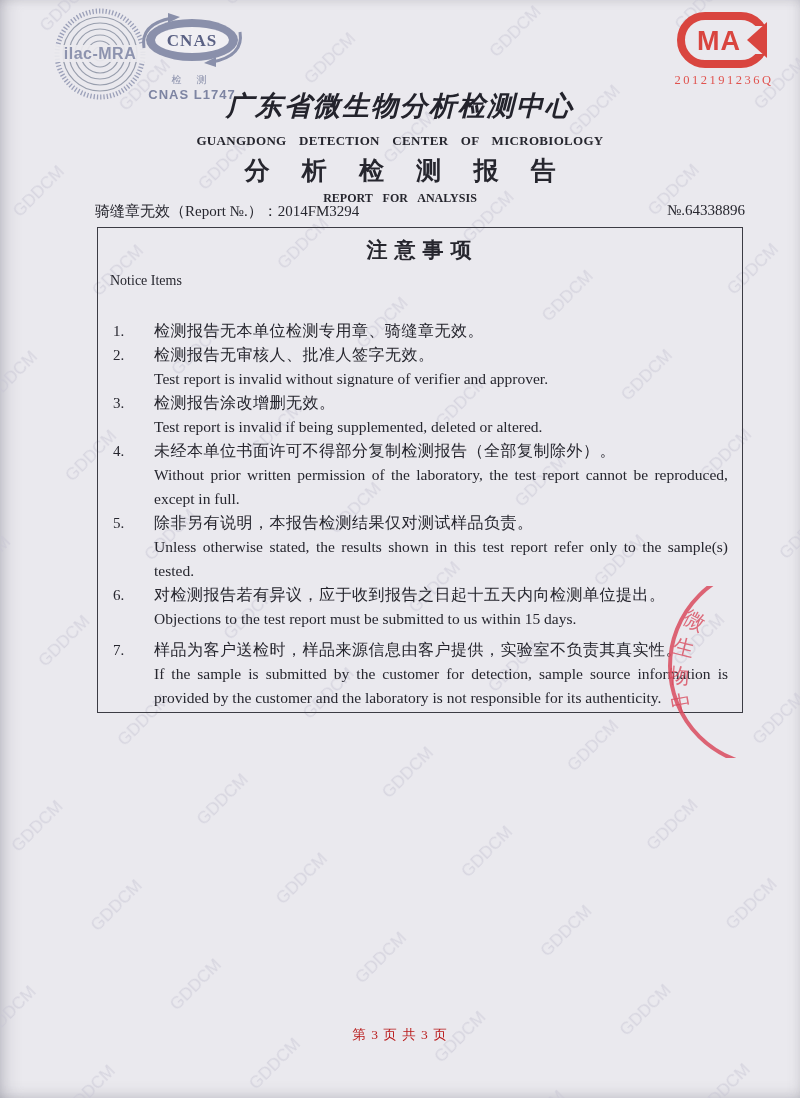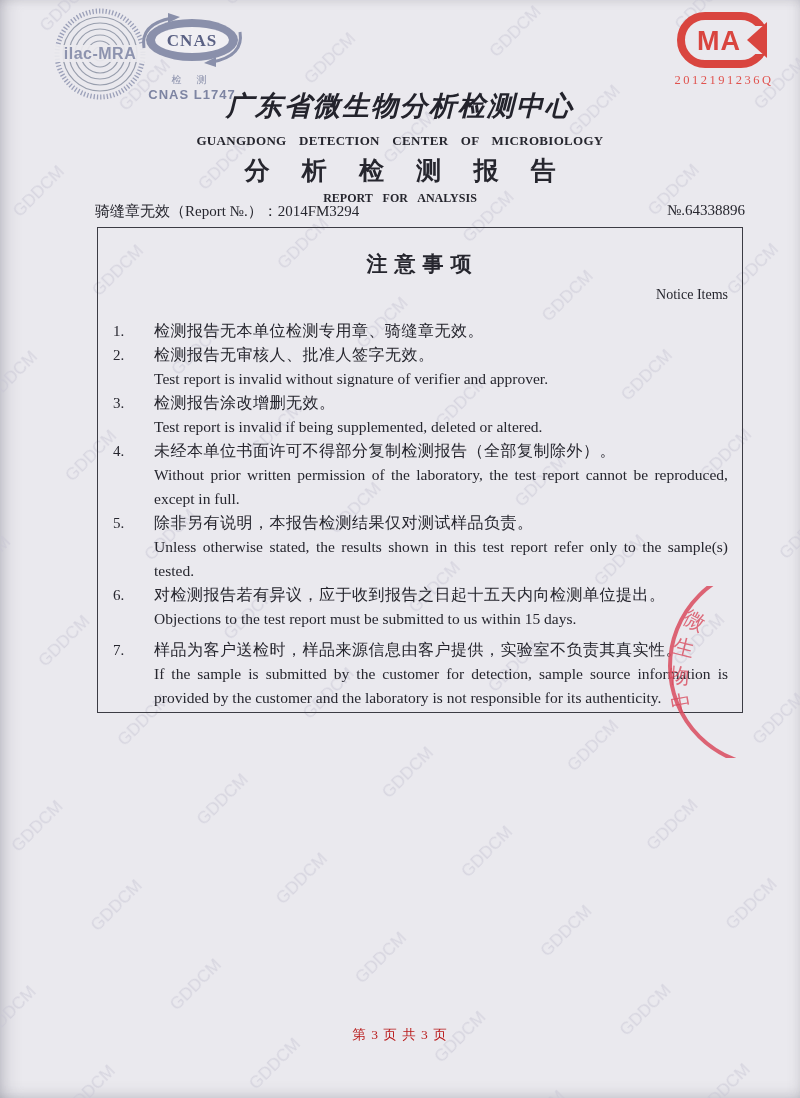--- a/index.html
+++ b/index.html
@@ -34,22 +34,22 @@
 
   
   .meta-row{position:absolute;left:95px;right:55px;top:202px;display:flex;
             justify-content:space-between;font-size:15px;}
 
   
   .notice-box{position:absolute;left:97px;top:227px;width:646px;height:486px;
               border:1.5px solid #3c3c44;box-sizing:border-box;
               padding:6px 14px 0 12px;overflow:hidden;}
   .notice-title-cn{text-align:center;font-size:21px;font-weight:bold;letter-spacing:7px;
-                   text-indent:7px;margin-top:16px;}
-  .notice-title-en{text-align:right;font-size:14px;margin-top:9px;margin-bottom:16px;}
+                   text-indent:7px;margin-top:2px;}
+  .notice-title-en{text-align:left;font-size:14px;margin-top:9px;margin-bottom:30px;}
   .item{display:flex;}
   .item.gap-top{margin-top:7px;}
   .item-num{flex:none;width:41px;font-size:15px;line-height:24px;padding-left:3px;}
   .item-body{flex:1;min-width:0;}
   .zh{font-size:16px;line-height:24px;letter-spacing:.5px;}
   .en-line{font-size:15.5px;line-height:24px;}
   .en-line.justify{text-align:justify;text-align-last:justify;}
 
   
   .stamp{position:absolute;left:630px;top:586px;width:170px;height:172px;pointer-events:none;}

